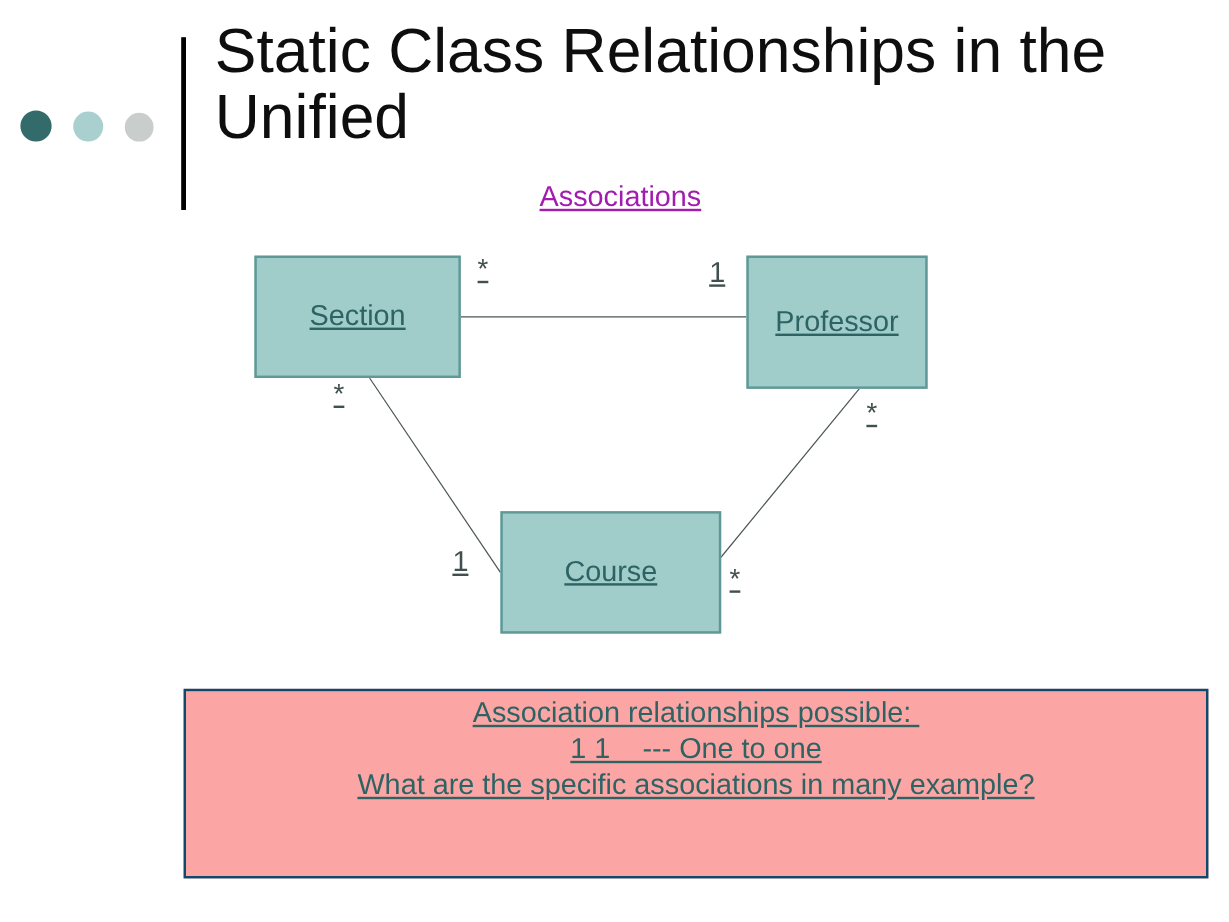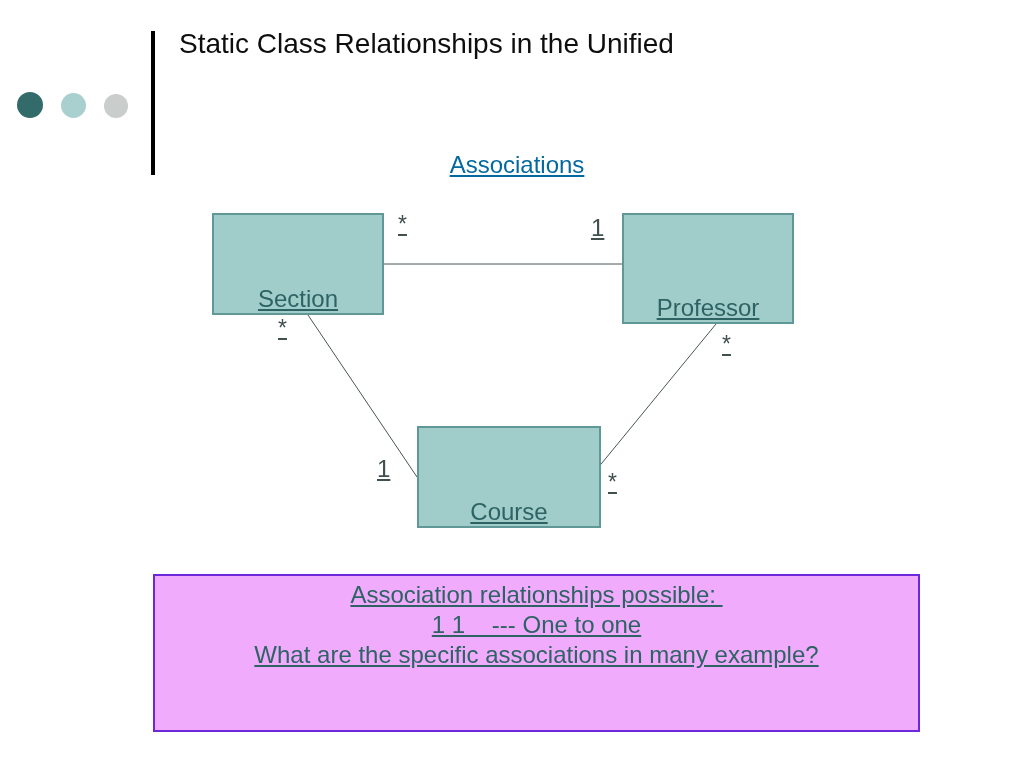--- a/index.html
+++ b/index.html
@@ -13,54 +13,54 @@
   
   .dot { position:absolute; border-radius:50%; }
   .dot-1 { left:17px;  top:92px; width:26px; height:26px; background:#336A6A; }
   .dot-2 { left:61px;  top:93px; width:25px; height:25px; background:#A9D0CF; }
   .dot-3 { left:104px; top:94px; width:24px; height:24px; background:#C9CDCC; }
 
   .vrule { position:absolute; left:151px; top:31px; width:4px; height:144px; background:#000; }
 
   .title {
     position:absolute; left:179px; top:16px; width:840px;
-    font-size:28px; line-height:55px; color:#0e0e0e; font-weight:400;
+    font-size:52px; line-height:55px; color:#0e0e0e; font-weight:400;
   }
 
   .assoc-heading {
     position:absolute; left:367px; top:151px; width:300px; text-align:center;
-    font-size:24px; color:#0369a1; text-decoration:underline;
+    font-size:24px; color:#a21caf; text-decoration:underline;
   }
 
   .connectors { position:absolute; left:0; top:0; width:1024px; height:768px; z-index:0; }
 
   .uml-box {
     position:absolute; box-sizing:border-box; z-index:1;
     background:#A0CCCA; border:2px solid #5F9896;
-    display:flex; align-items:flex-end; justify-content:center;
+    display:flex; align-items:center; justify-content:center;
   }
   .box-section   { left:212px; top:213px; width:172px; height:102px; }
-  .box-professor { left:622px; top:213px; width:172px; height:111px; }
+  .box-professor { left:622px; top:213px; width:151px; height:111px; }
   .box-course    { left:417px; top:426px; width:184px; height:102px; }
   .uml-label { font-size:24px; color:#2E6363; text-decoration:underline; }
 
   .mult {
     position:absolute; z-index:2; font-size:23px; color:#41504F;
     text-decoration:underline;
   }
   .m1 { left:398px; top:211px; }
   .m2 { left:591px; top:214px; font-size:24px; }
   .m3 { left:278px; top:315px; }
   .m4 { left:722px; top:331px; }
   .m5 { left:377px; top:455px; font-size:24px; }
   .m6 { left:608px; top:469px; }
 
   .note-box {
-    position:absolute; left:153px; top:574px; width:767px; height:158px;
-    box-sizing:border-box; background:#f0abfc; border:2px solid #6d28d9;
+    position:absolute; left:153px; top:574px; width:854px; height:158px;
+    box-sizing:border-box; background:#fca5a5; border:2px solid #0c4a6e;
     padding-top:4px; z-index:1;
   }
   .note-line {
     text-align:center; font-size:24px; line-height:30px; color:#2E6363;
     text-decoration:underline; white-space:pre-wrap;
   }
 </style>
 </head>
 <body>
 

